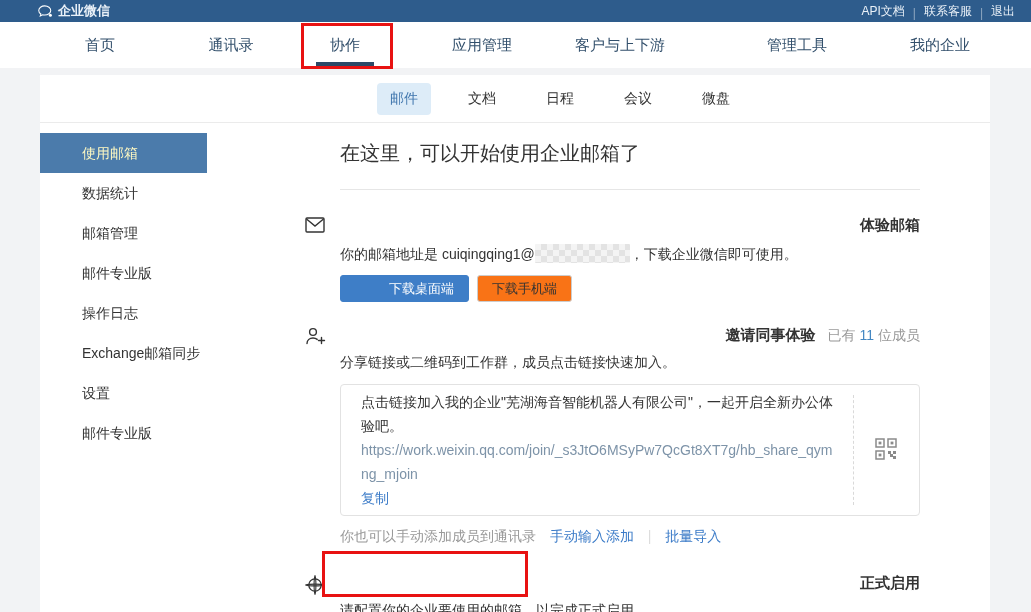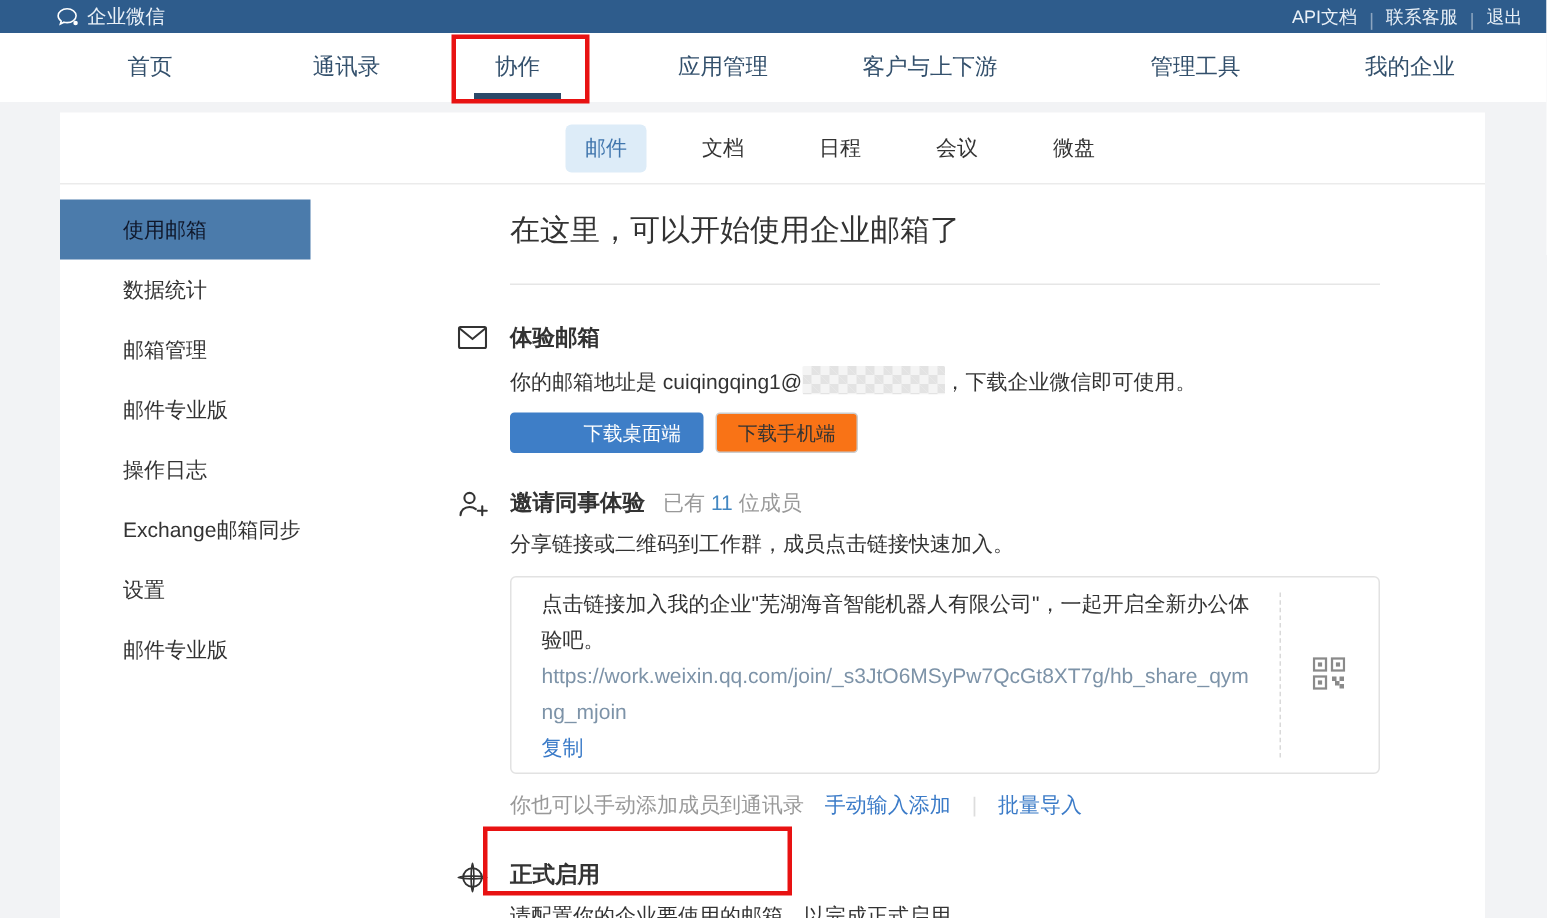--- a/index.html
+++ b/index.html
@@ -7,21 +7,21 @@
   body {
     font-family:"Liberation Sans","DejaVu Sans",sans-serif;
     font-size:14px; color:#333; background:#f2f3f5; position:relative;
   }
   
   .topbar {
     position:absolute; left:0; top:0; width:1031px; height:22px;
     background:#2e5c8c; color:#eaf1f8; display:flex; align-items:center;
     padding:0 16px 0 38px; font-size:12px;
   }
-  .topbar .logo { display:flex; align-items:center; gap:5px; font-size:13px; }
+  .topbar .logo { display:flex; align-items:center; gap:5px; font-size:13px;font-weight:bold; }
   .topbar .logo svg { display:block; }
   .topbar .spacer { flex:1; }
   .topbar .toplinks { display:flex; align-items:flex-end; gap:8px; }
   .topbar .toplinks .tsep { color:rgba(255,255,255,.45); }
   .topbar .toplinks a { color:#eaf1f8; text-decoration:none; cursor:pointer; }
   
   .navbar {
     position:absolute; left:0; top:22px; width:1031px; height:46px; background:#fff;
   }
   .nav-tab {
@@ -45,29 +45,29 @@
     padding:7px 13px; font-size:14px; color:#333; cursor:pointer; border-radius:4px;
   }
   .subtab.active { background:#ddecf8; color:#4076ad;text-align:right; }
   .panel-body { display:flex; height:488px; }
   
   .sidebar { width:167px; padding-top:10px; flex-shrink:0; }
   .side-item {
     height:40px; line-height:40px; padding-left:42px; font-size:14px;
     color:#333; cursor:pointer; white-space:nowrap;
   }
-  .side-item.active { background:#4b7bab; color:#0f172a; }
+  .side-item.active { background:#4b7bab; color:#fef9c3; }
   
   .main { flex:1; padding:17px 73px 0 133px; }
   .page-title { font-size:20px; font-weight:400; color:#333; margin-bottom:22px; }
   .divider { border:none; border-top:1px solid #e6e6e6; margin-bottom:26px; }
   .section { position:relative; }
   .section + .section { margin-top:24px; }
   .sec-icon { position:absolute; left:-35px; top:1px; }
-  .sec-title-row { display:flex; align-items:baseline; }
+  .sec-title-row { display:flex; align-items:baseline;justify-content:flex-end; }
   .sec-title { font-size:15px; font-weight:600; color:#333; }
   .member-count { margin-left:12px; color:#999; font-size:14px; }
   .member-count .num { color:#4387c2; margin:0 4px; }
   .sec-desc { margin-top:9px; font-size:14px; color:#333; }
   .mosaic {
     display:inline-block; vertical-align:-4px; height:19px;
     background-image:
       linear-gradient(45deg,#e3e3e3 25%,transparent 25%,transparent 75%,#e3e3e3 75%),
       linear-gradient(45deg,#e3e3e3 25%,#f4f4f4 25%,#f4f4f4 75%,#e3e3e3 75%);
     background-size:12px 12px; background-position:0 0,6px 6px;

